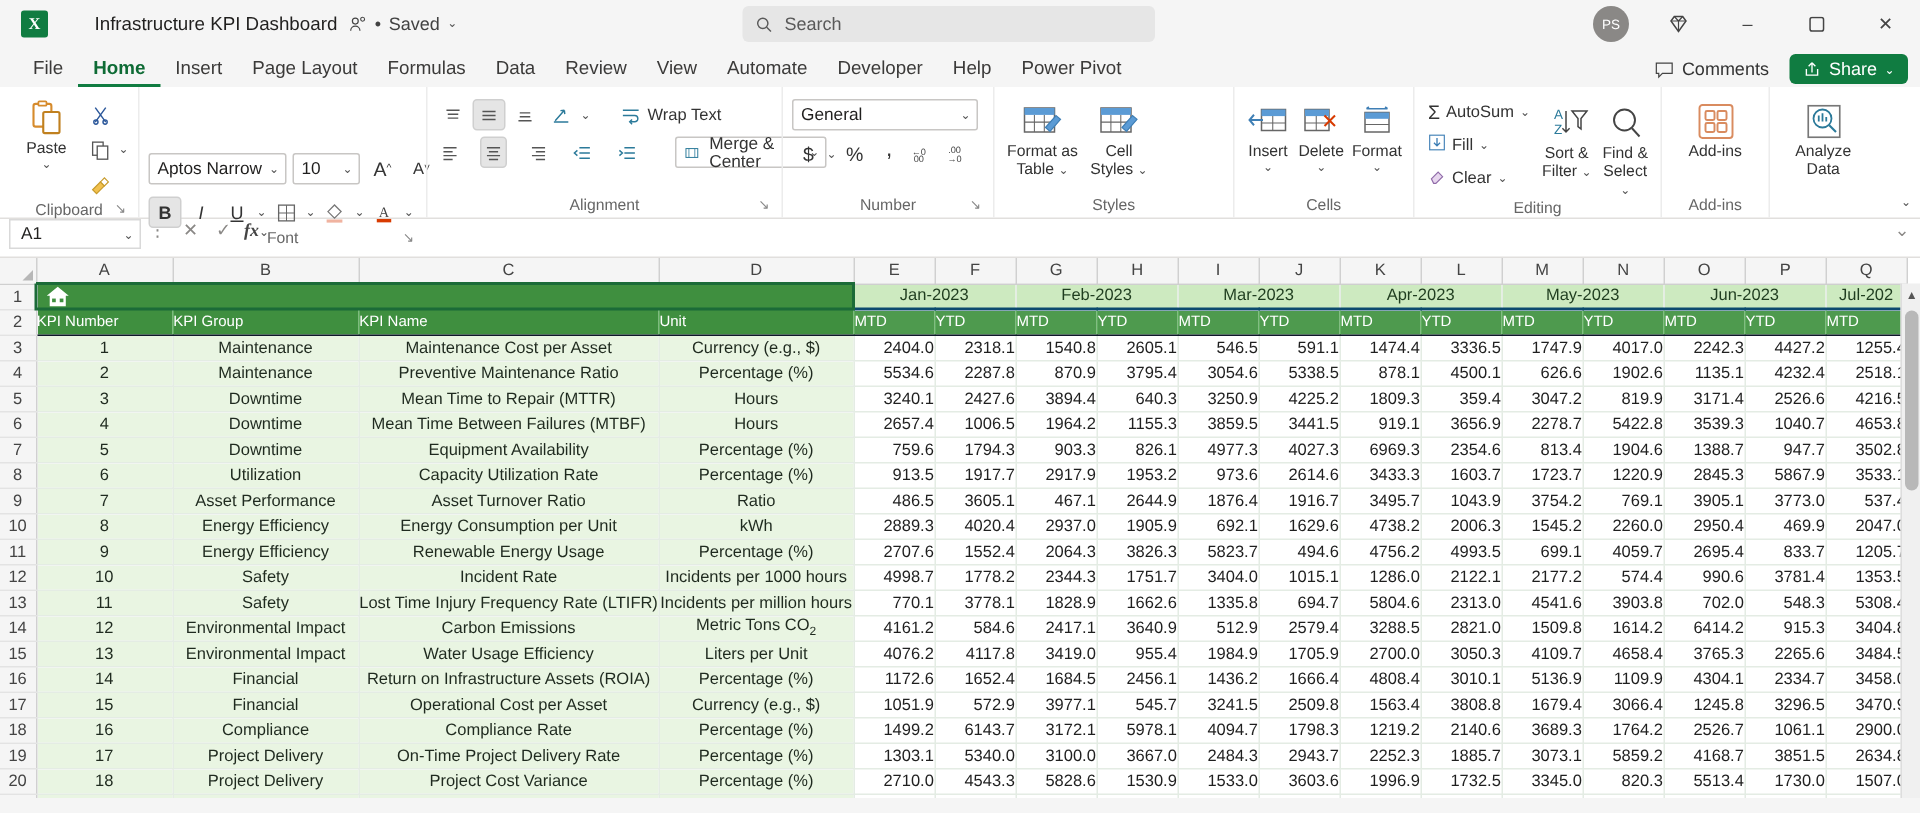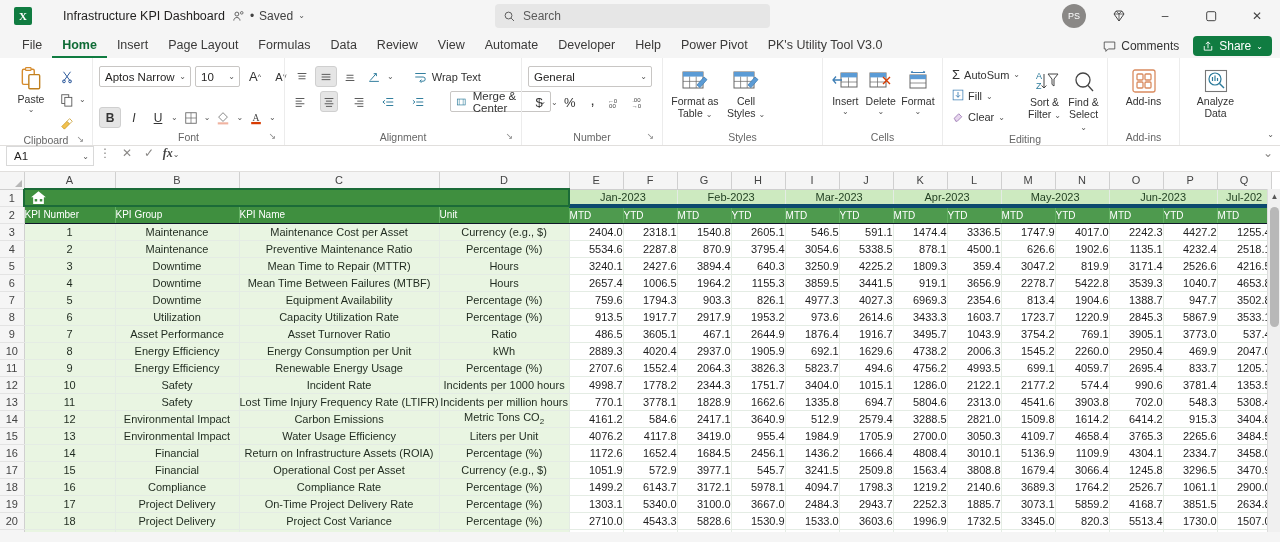--- a/index.html
+++ b/index.html
@@ -109,21 +109,21 @@
     width:24px; height:17px; background:#f5f5f5; color:#444; font-size:11px; text-align:center;
     border-right:1px solid #d0d0d0; border-bottom:1px solid #e3e3e3;
   }
   .cell {
     height:17px; font-size:11px; border-right:1px solid #e4ece4; border-bottom:1px solid #e4ece4;
     overflow:hidden; white-space:nowrap;
   }
   .c-title { background:#3f8f3f; border:none; }
   .c-month {
     background:#cdeac0; color:#1f3d1f; font-weight:bold; font-size:11px; text-align:center;
-    border-bottom:4px solid #0c4a6e;
+    border-bottom:2px solid #0c4a6e;
   }
   .c-hdr2 {
     background:#4e9a4e; color:#fff; font-weight:bold; font-size:10px; text-align:left;
     border-right:1px solid #5fae5f; border-bottom:1px solid #0f172a;
   }
   .c-hdr2.dark { background:#3f8f3f; }
   .c-text { background:#e9f5e2; text-align:center; color:#1f2a1f; }
   .c-num  { background:#fff; text-align:right; padding-right:7px; color:#1f1f1f; }
   .c-blank{ background:#e9f5e2; }
   .home-ico { padding-left:5px; display:flex; align-items:center; height:100%; }
@@ -190,21 +190,20 @@
   <div class="tab">Insert</div>
   <div class="tab">Page Layout</div>
   <div class="tab">Formulas</div>
   <div class="tab">Data</div>
   <div class="tab">Review</div>
   <div class="tab">View</div>
   <div class="tab">Automate</div>
   <div class="tab">Developer</div>
   <div class="tab">Help</div>
   <div class="tab">Power Pivot</div>
-  <div class="tab">PK's Utility Tool V3.0</div>
 
   <div class="tabbar-right">
     <div class="comments-btn">
       <svg width="13" height="13" viewBox="0 0 16 16">
           <path d="M1.5 2.5h13v8.5h-8l-3 3v-3h-2z" fill="none" stroke="#444" stroke-width="1"></path>
         </svg>
       <span>Comments</span>
     </div>
     <div class="share-btn">
       <svg width="12" height="12" viewBox="0 0 16 16">
@@ -256,21 +255,21 @@
         </div>
       </div>
     </div>
     <div class="rgroup-label">
       <span>Clipboard</span>
       <span class="dlg">↘</span>
     </div>
   </div>
 
   <div class="rgroup" style="width:192px">
-    <div class="rgroup-body" style="flex-direction:column;gap:20px;padding-top:4px;">
+    <div class="rgroup-body" style="flex-direction:column;gap:8px;padding-top:4px;margin-top:36px;">
       <div class="row" style="gap:4px">
         <div class="sel" style="width:92px">
           <span>Aptos Narrow</span>
             <span class="chev">⌄</span>
         </div>
         <div class="sel" style="width:45px">
           <span>10</span>
             <span class="chev">⌄</span>
         </div>
         <div class="sqbtn" style="font-size:13px">A<sup style="font-size:7px">^</sup></div>

